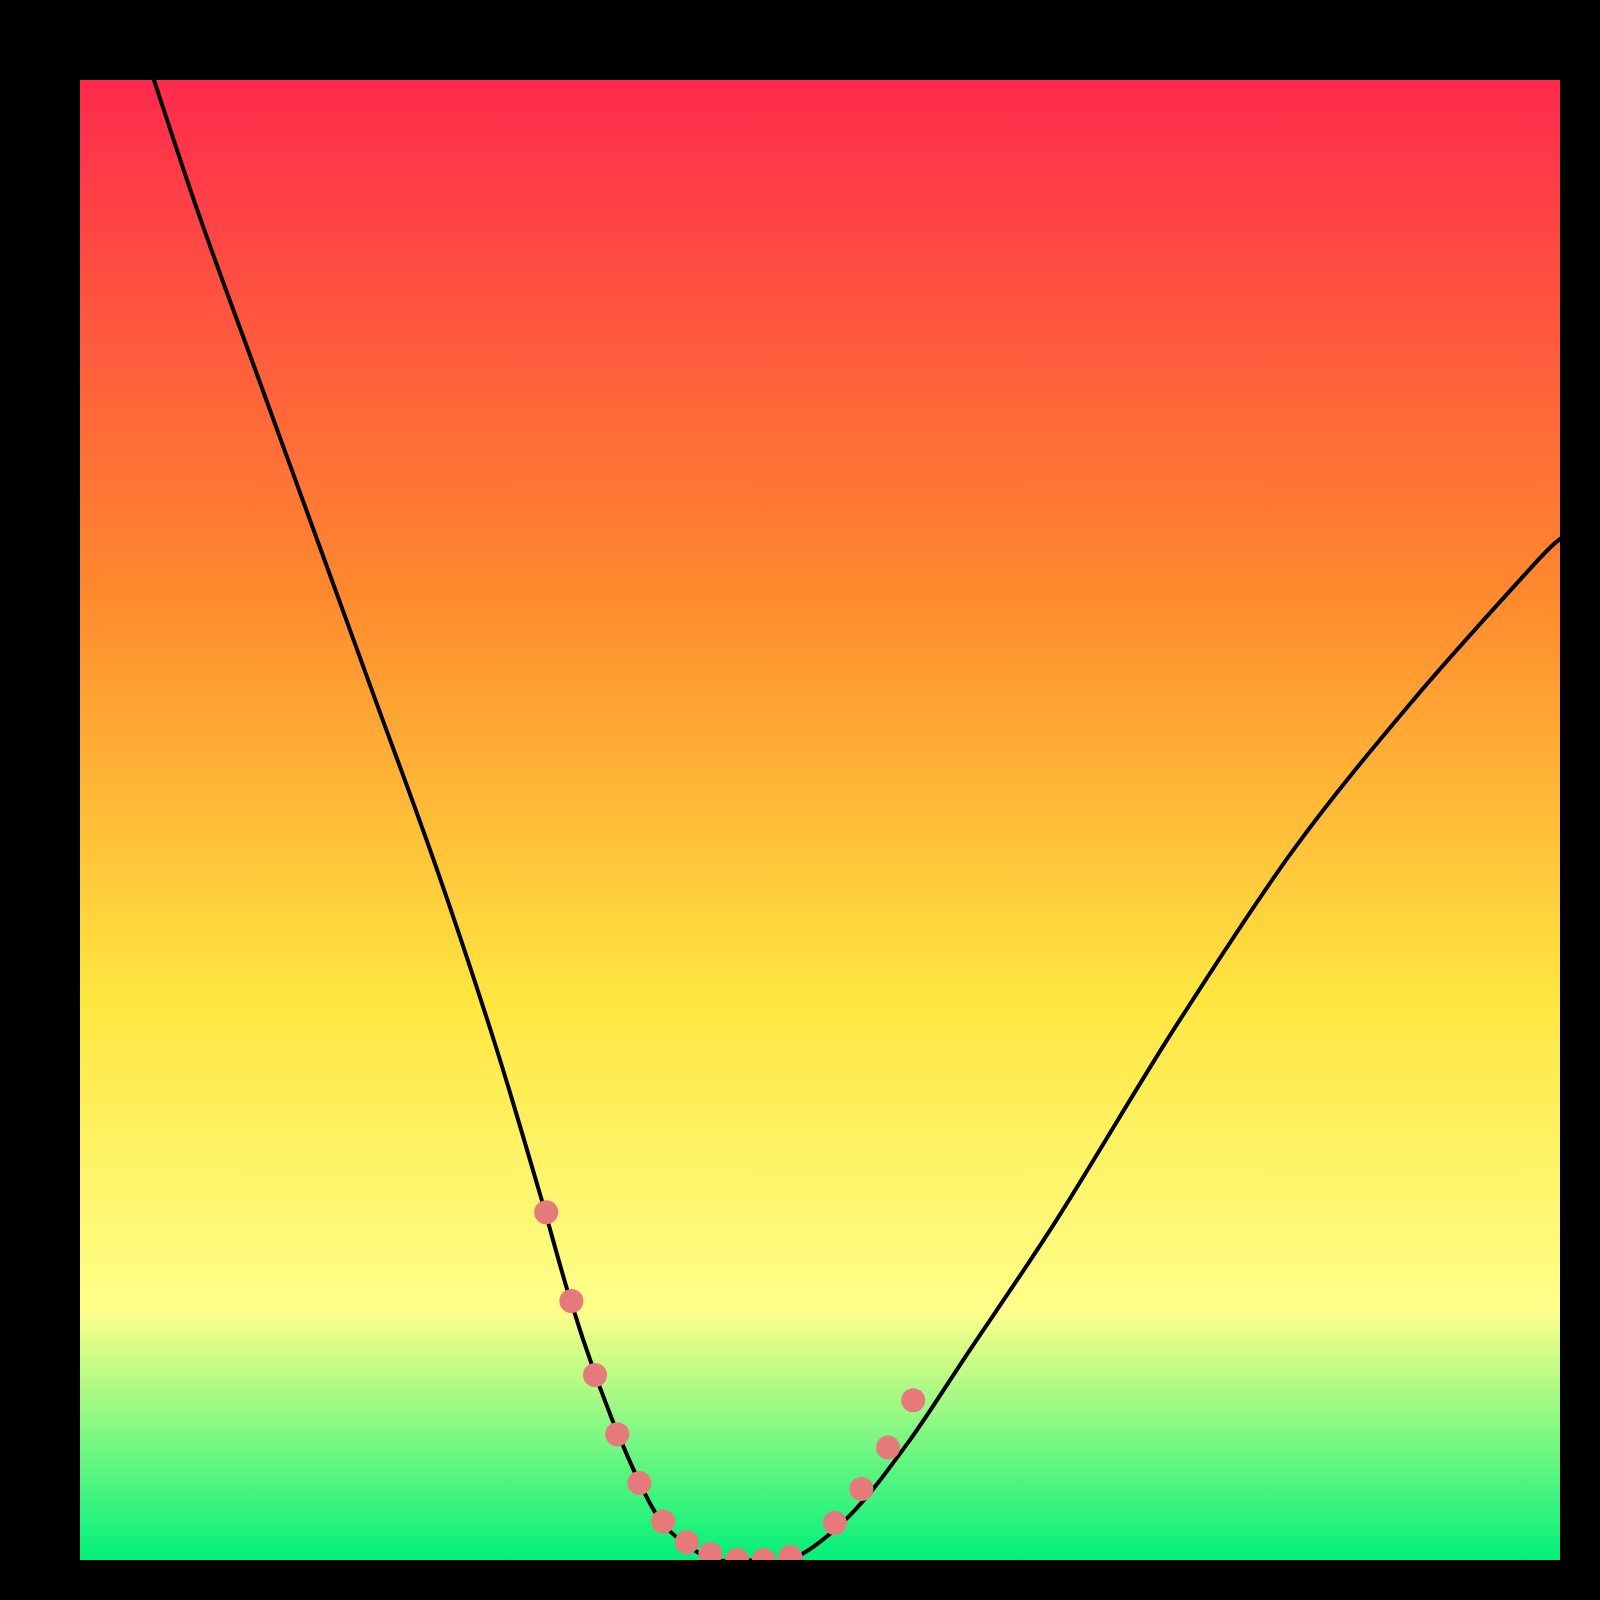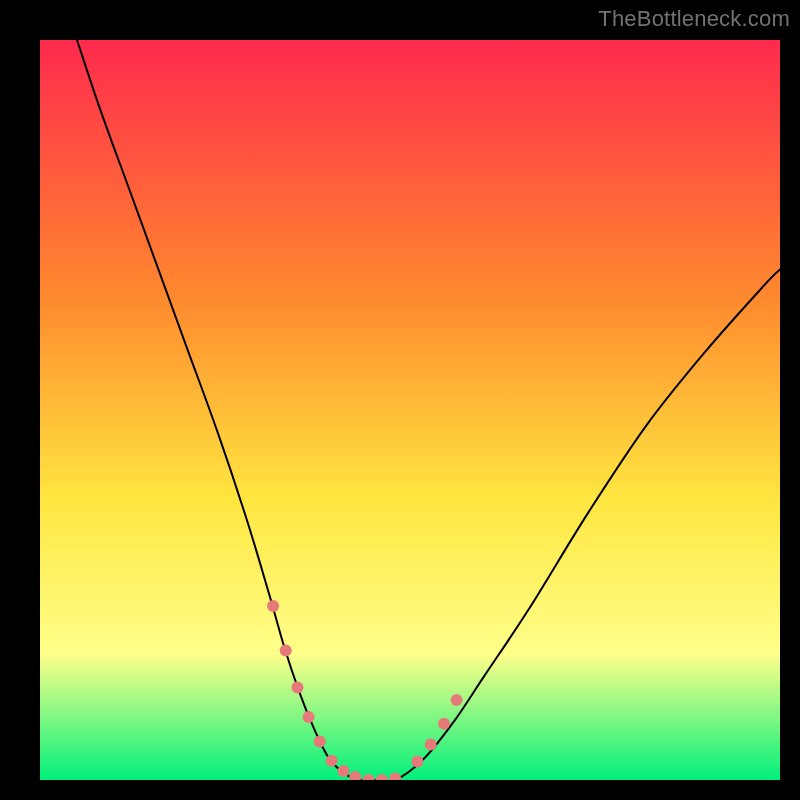--- a/index.html
+++ b/index.html
@@ -51,21 +51,20 @@
   .marker {
     fill: #e67a7a;
     stroke: none;
   }
 </style>
 </head>
 <body>
 
 <div class="frame">
 
-  <div class="watermark">TheBottleneck.com</div>
 
   <div class="plot-area">
     <svg viewBox="0 0 740 740">
       <defs>
         <linearGradient id="bg-grad" x1="0" y1="0" x2="0" y2="1">
           <stop id="g0" offset="0%" stop-color="#ff2a4d"></stop>
           <stop id="g1" offset="35%" stop-color="#ff8a2e"></stop>
           <stop id="g2" offset="62%" stop-color="#ffe640"></stop>
           <stop id="g3" offset="83%" stop-color="#ffff8a"></stop>
           <stop id="g4" offset="100%" stop-color="#00f07b"></stop>

